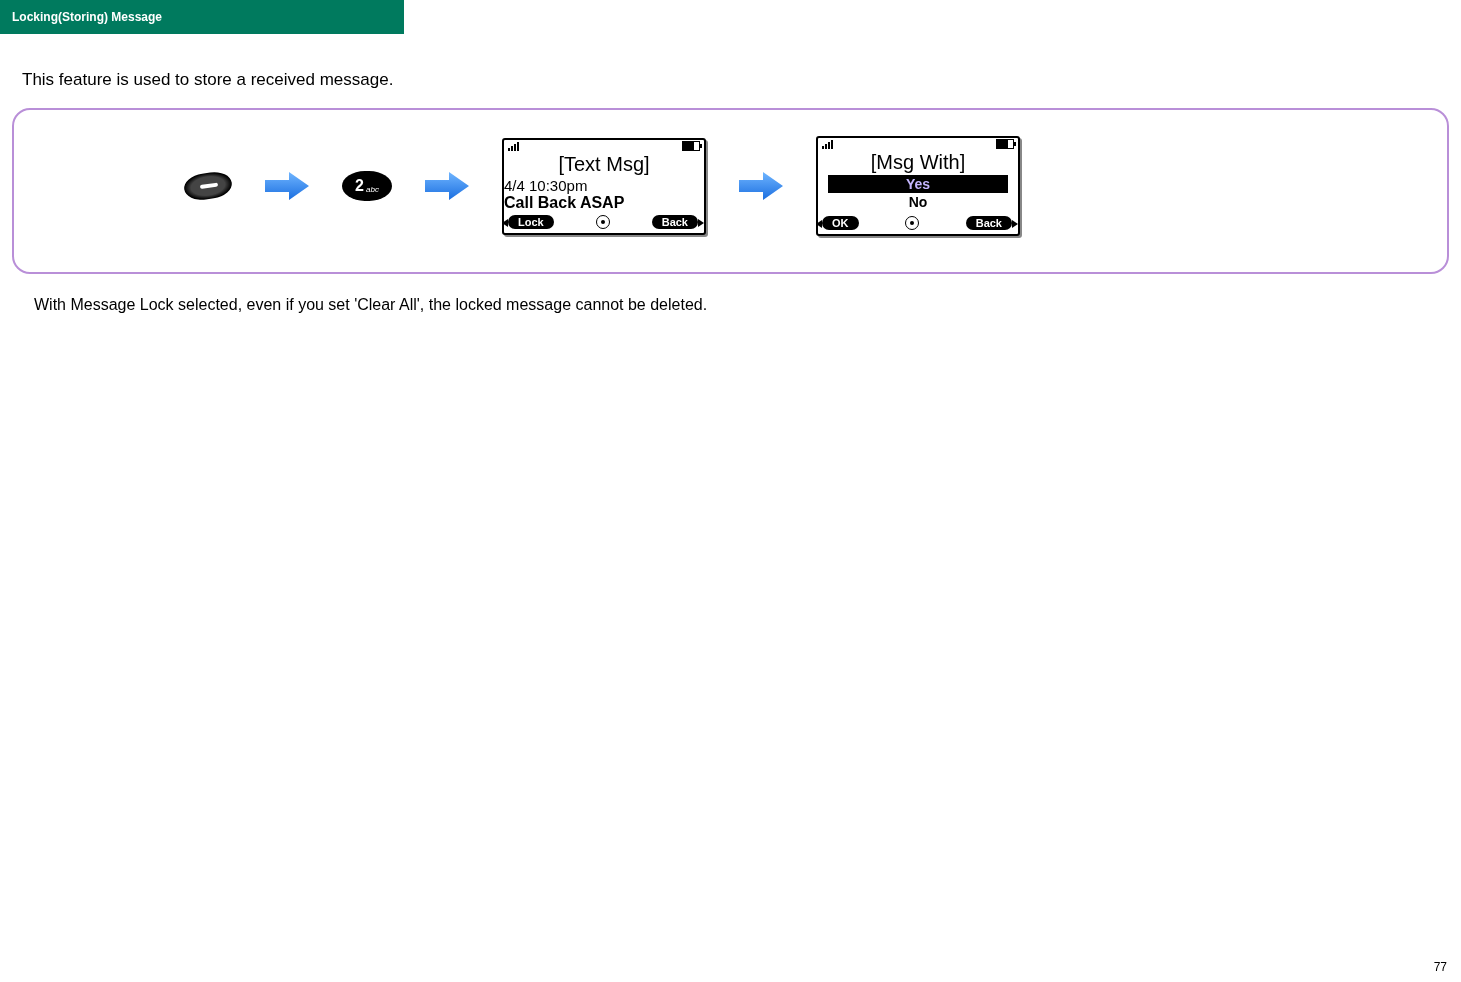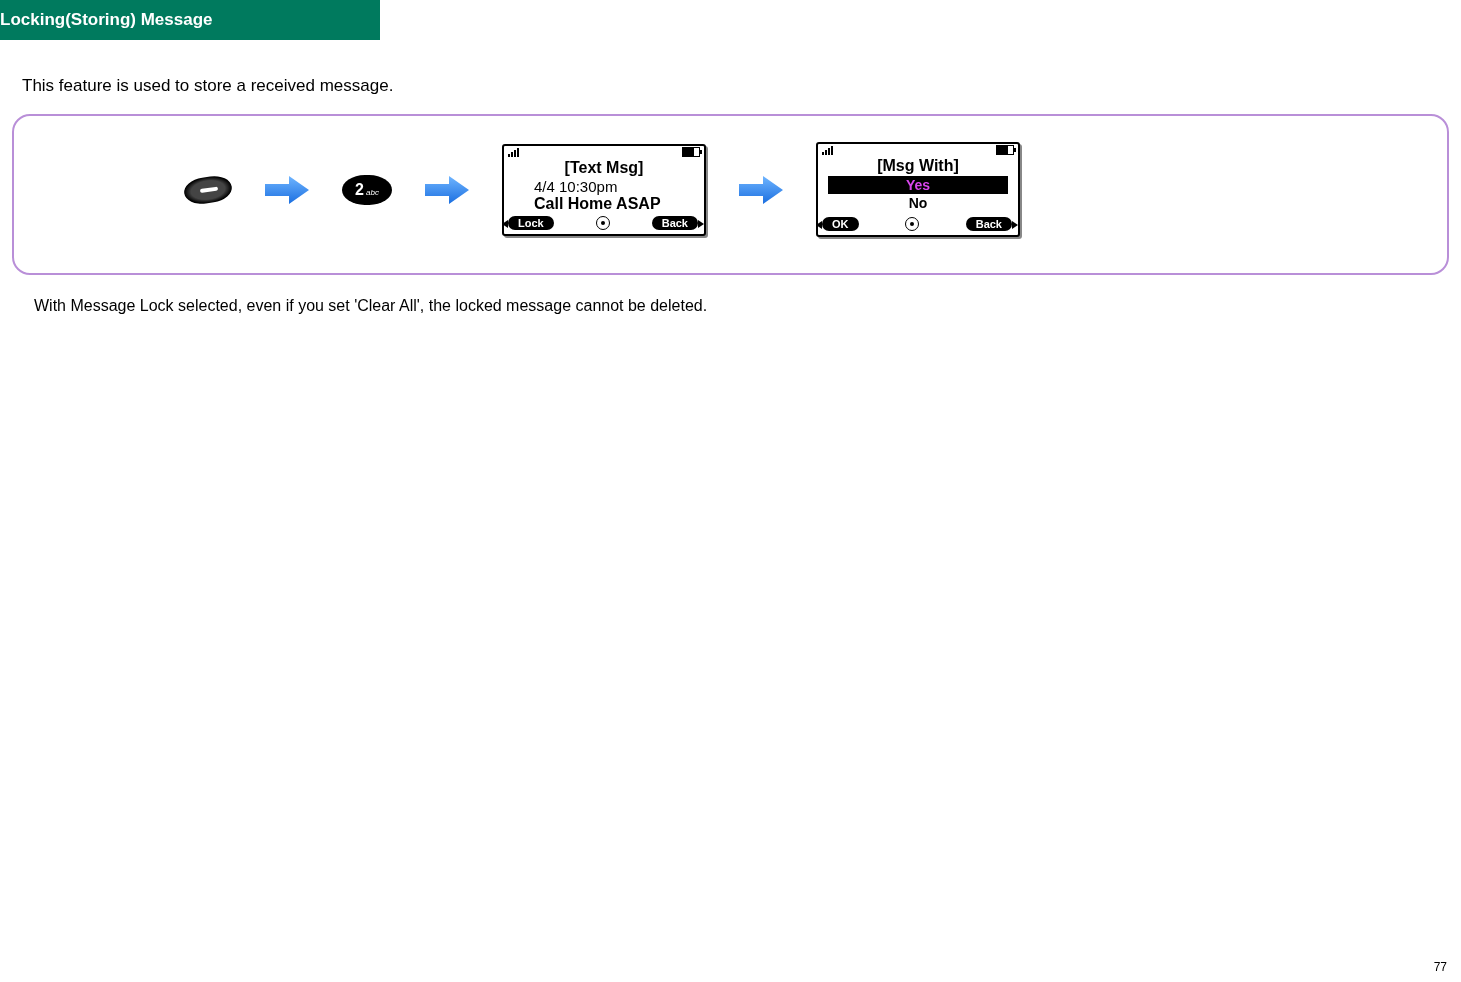--- a/index.html
+++ b/index.html
@@ -8,22 +8,22 @@
     font-family: Arial, Helvetica, sans-serif;
     background: #fff;
     width: 1461px;
     height: 982px;
     position: relative;
   }
   .header-bar {
     background: #007a5e;
     color: #fff;
     font-weight: bold;
-    font-size: 17px;
-    padding: 10px 0;
+    font-size: 12px;
+    padding: 10px 12px;
     width: 380px;
   }
   .intro {
     margin: 36px 0 0 22px;
     font-size: 17px;
     color: #000;
   }
   .diagram-outer {
     margin: 18px 12px 0 12px;
     border: 2px solid #b98fd8;
@@ -117,30 +117,29 @@
   .sig span:nth-child(2){height:5px;}
   .sig span:nth-child(3){height:7px;}
   .sig span:nth-child(4){height:9px;}
   .batt {
     width:16px;height:8px;border:1px solid #000;position:relative;
   }
   .batt::after{content:'';position:absolute;right:-3px;top:2px;width:2px;height:4px;background:#000;}
   .batt .fill{height:100%;width:70%;background:#000;}
   .screen-title {
     text-align:center;
-    font-size:16px;
-    font-weight:bold;
+    font-size:20px;
+    font-weight:normal;
     margin:1px 0;
   }
   .screen-line {
     font-size:16px;
-    padding:0 22px;
+    padding:0 0;
     font-weight:bold;
     font-family: Arial, sans-serif;
-    margin-left: 8px;
   }
   .screen-line.thin { font-weight:normal; font-size:15px; }
   .screen-bottom {
     display:flex;
     justify-content:space-between;
     align-items:center;
     padding:3px 6px 4px 4px;
   }
   .pill {
     background:#000;
@@ -167,21 +166,21 @@
   .opt-list {
     padding: 0 10px 2px 10px;
   }
   .opt {
     font-size:14px;
     font-weight:bold;
     text-align:center;
     padding:1px 0;
   }
   .opt.sel {
-    background:#000;color:#d946ef;
+    background:#000;color:#c4b5fd;
   }
   .note {
     margin: 22px 12px 0 34px;
     font-size:16px;
   }
   .page-num {
     position:absolute;
     bottom:8px;
     right:14px;
     font-size:12px;
@@ -237,21 +236,21 @@
             <span></span>
             <span></span>
             <span></span>
           </div>
         <div class="batt">
             <div class="fill"></div>
           </div>
       </div>
       <div class="screen-title">[Text Msg]</div>
       <div class="screen-line thin">4/4 10:30pm</div>
-      <div class="screen-line">Call Home ASAP</div>
+      <div class="screen-line">Call Back ASAP</div>
       <div class="screen-bottom">
         <div class="pill left">Lock</div>
         <div class="nav-mid"></div>
         <div class="pill right">Back</div>
       </div>
     </div>
   </div>
 
   <div class="arrow">
     <svg width="48" height="36" viewBox="0 0 48 36">

